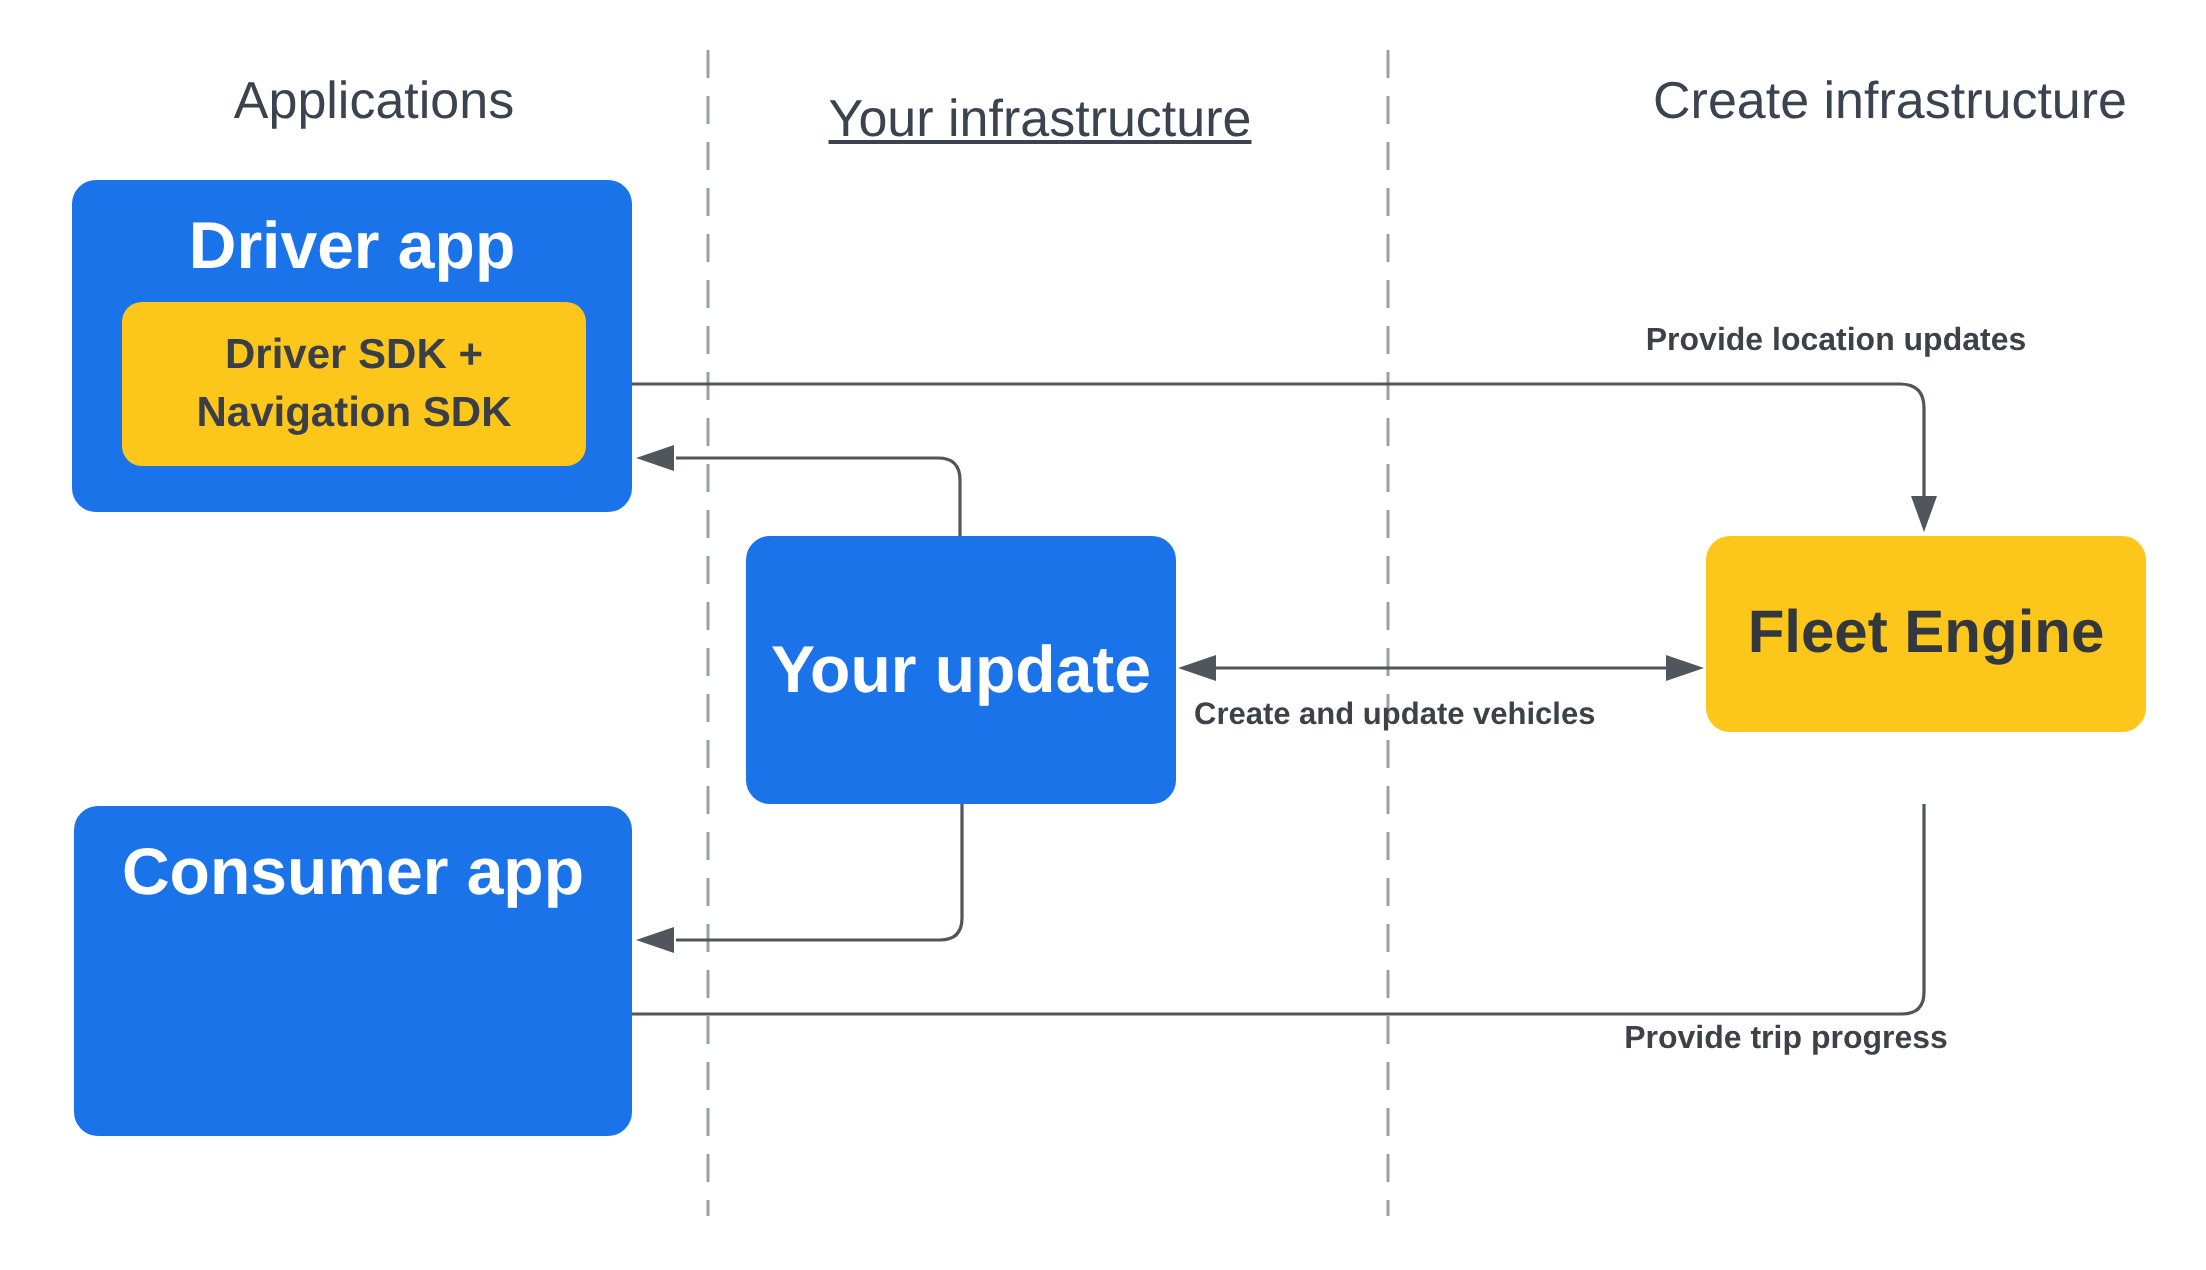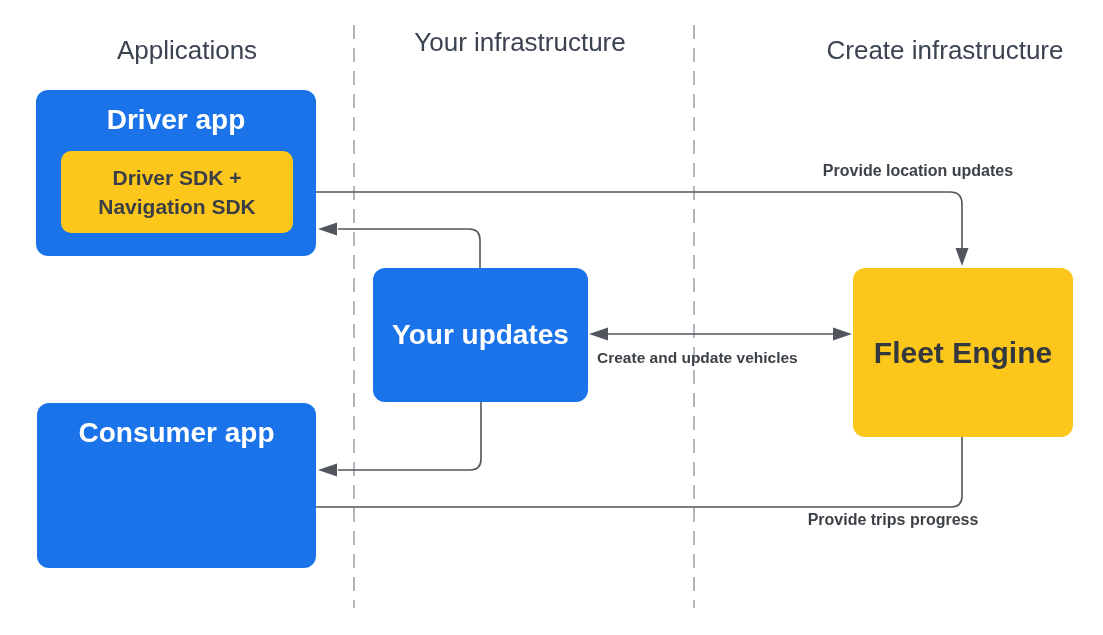--- a/index.html
+++ b/index.html
@@ -10,21 +10,21 @@
   *{margin:0;padding:0;box-sizing:border-box;}
   html,body{background:var(--background);}
   body{font-family:"Liberation Sans",sans-serif;}
   .canvas{position:relative;width:1103px;height:635px;background:var(--background);overflow:hidden;border-radius:12px;}
   .canvas svg{position:absolute;left:0;top:0;}
   .col-header{position:absolute;transform:translateX(-50%);font-size:26px;font-weight:400;
     color:var(--header_text);white-space:nowrap;}
   .node{position:absolute;border-radius:12px;}
   .node.blue{background:var(--blue);}
   .node.yellow{background:var(--yellow);}
-  .node-title{font-weight:700;color:var(--box_text_light);font-size:28px;text-align:center;white-space:nowrap;}
+  .node-title{font-weight:700;color:var(--box_text_light);font-size:33px;text-align:center;white-space:nowrap;}
   .app-title{padding-top:14px;}
   .center-title{display:flex;align-items:center;justify-content:center;height:100%;}
   .fleet-title{color:var(--box_text_dark);font-size:30px;}
   .sdk-box{position:absolute;background:var(--yellow);border-radius:10px;display:flex;
     align-items:center;justify-content:center;text-align:center;
     font-weight:700;font-size:21px;line-height:1.4;color:var(--sdk_text);padding:14px 14px;}
   .edge-label{position:absolute;font-weight:700;font-size:16px;color:var(--label_text);white-space:nowrap;text-align:center;}
   .edge-label.centered{transform:translateX(-50%);}
   .edge-label.stack{line-height:22px;font-size:15.5px;}
   .conn{fill:none;stroke:var(--line);stroke-width:1.6;}
@@ -61,43 +61,43 @@
       <path class="head" d="M337 463.5 L337 476.5 L318 470 Z"></path>
     </g>
 
     <g>
       <path class="conn" d="M962 402 L962 496 Q962 507 951 507 L316 507"></path>
       <path class="head" d="M315 500.5 L315 513.5 L296 507 Z"></path>
     </g>
   </svg>
 
   <div class="col-header" style="left:187px;top:35px;">Applications</div>
-  <div class="col-header" style="left:520px;top:27px;">Your infrastructure</div>
+  <div class="col-header" style="left:520px;top:44px;text-decoration:underline;">Your infrastructure</div>
   <div class="col-header" style="left:945px;top:35px;">Create infrastructure</div>
 
   <div class="node blue" style="left:36px;top:90px;width:280px;height:166px;">
     <div class="node-title app-title">Driver app</div>
   </div>
   <div class="sdk-box" style="left:61px;top:151px;width:232px;height:82px;">
     <span>Driver SDK + Navigation SDK</span>
   </div>
 
   <div class="node blue" style="left:373px;top:268px;width:215px;height:134px;">
     <div class="center-title">
-        <span class="node-title">Your updates</span>
+        <span class="node-title">Your update</span>
       </div>
   </div>
 
-  <div class="node yellow" style="left:853px;top:268px;width:220px;height:169px;">
+  <div class="node yellow" style="left:853px;top:268px;width:220px;height:98px;">
     <div class="center-title">
         <span class="node-title fleet-title">Fleet Engine</span>
       </div>
   </div>
 
   <div class="node blue" style="left:37px;top:403px;width:279px;height:165px;">
     <div class="node-title app-title">Consumer app</div>
   </div>
 
   <div class="edge-label centered" style="left:918px;top:162px;">Provide location updates</div>
   <div class="edge-label stack" style="left:597px;top:347px;">Create and update vehicles</div>
-  <div class="edge-label centered" style="left:893px;top:511px;">Provide trips progress</div>
+  <div class="edge-label centered" style="left:893px;top:511px;">Provide trip progress</div>
 
 </div>
 
 </body></html>

